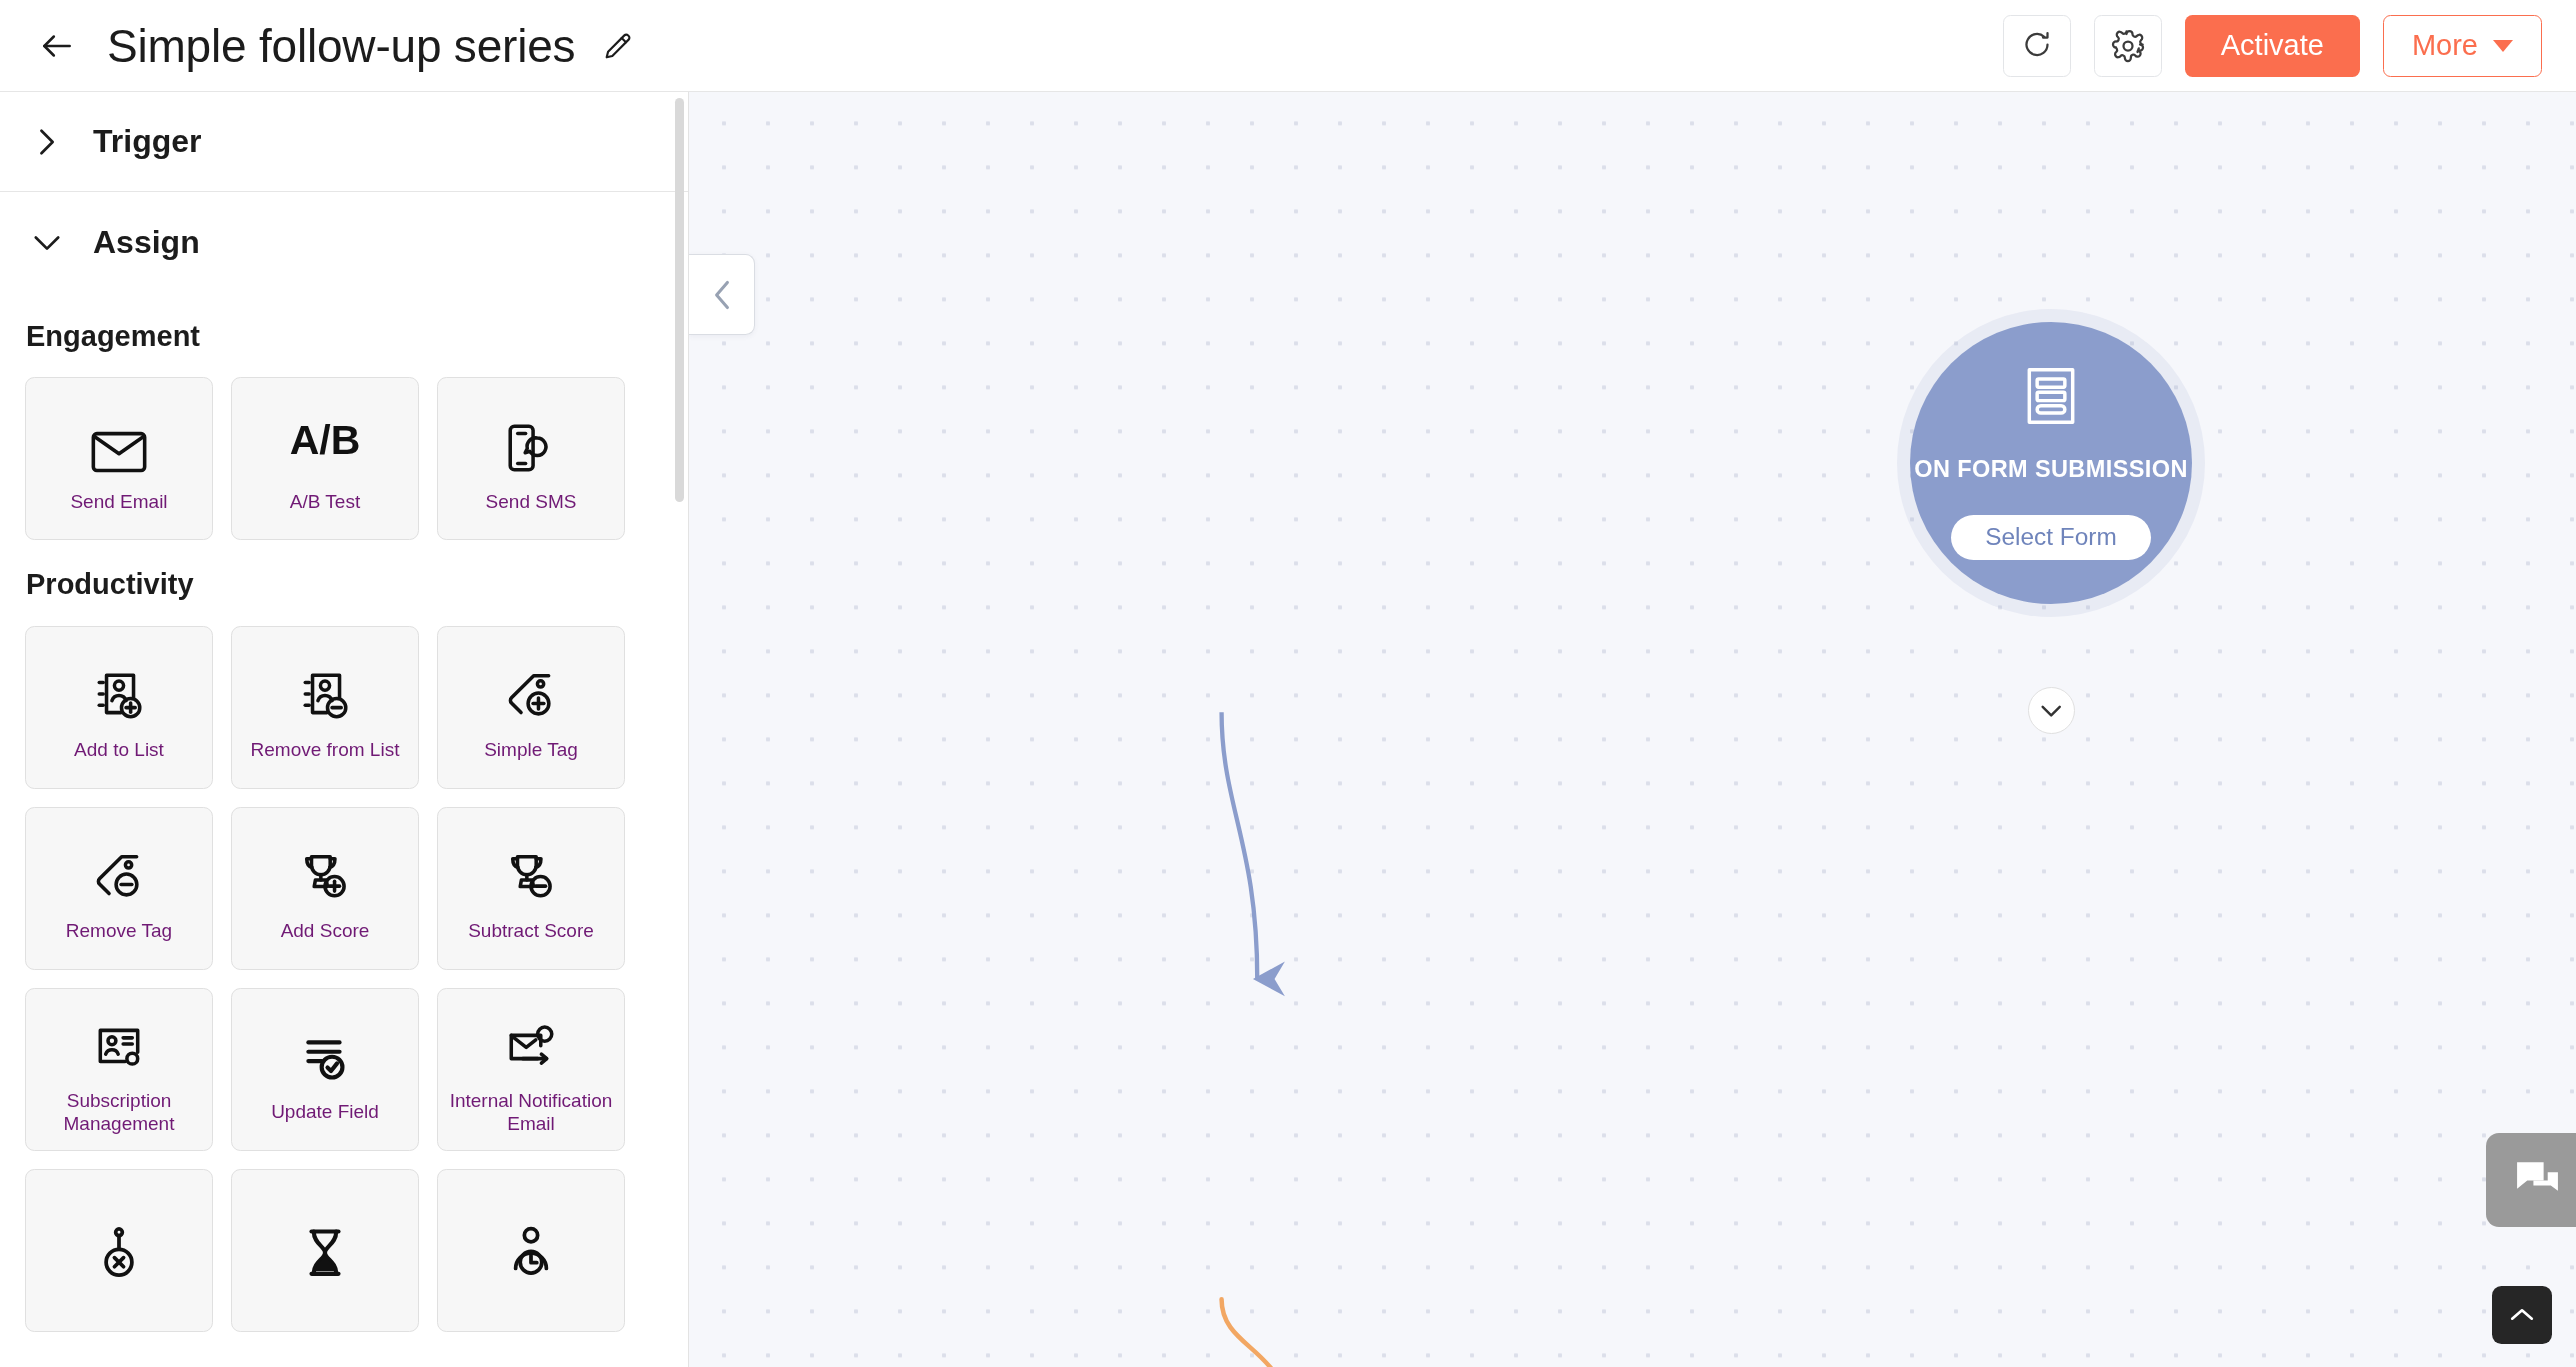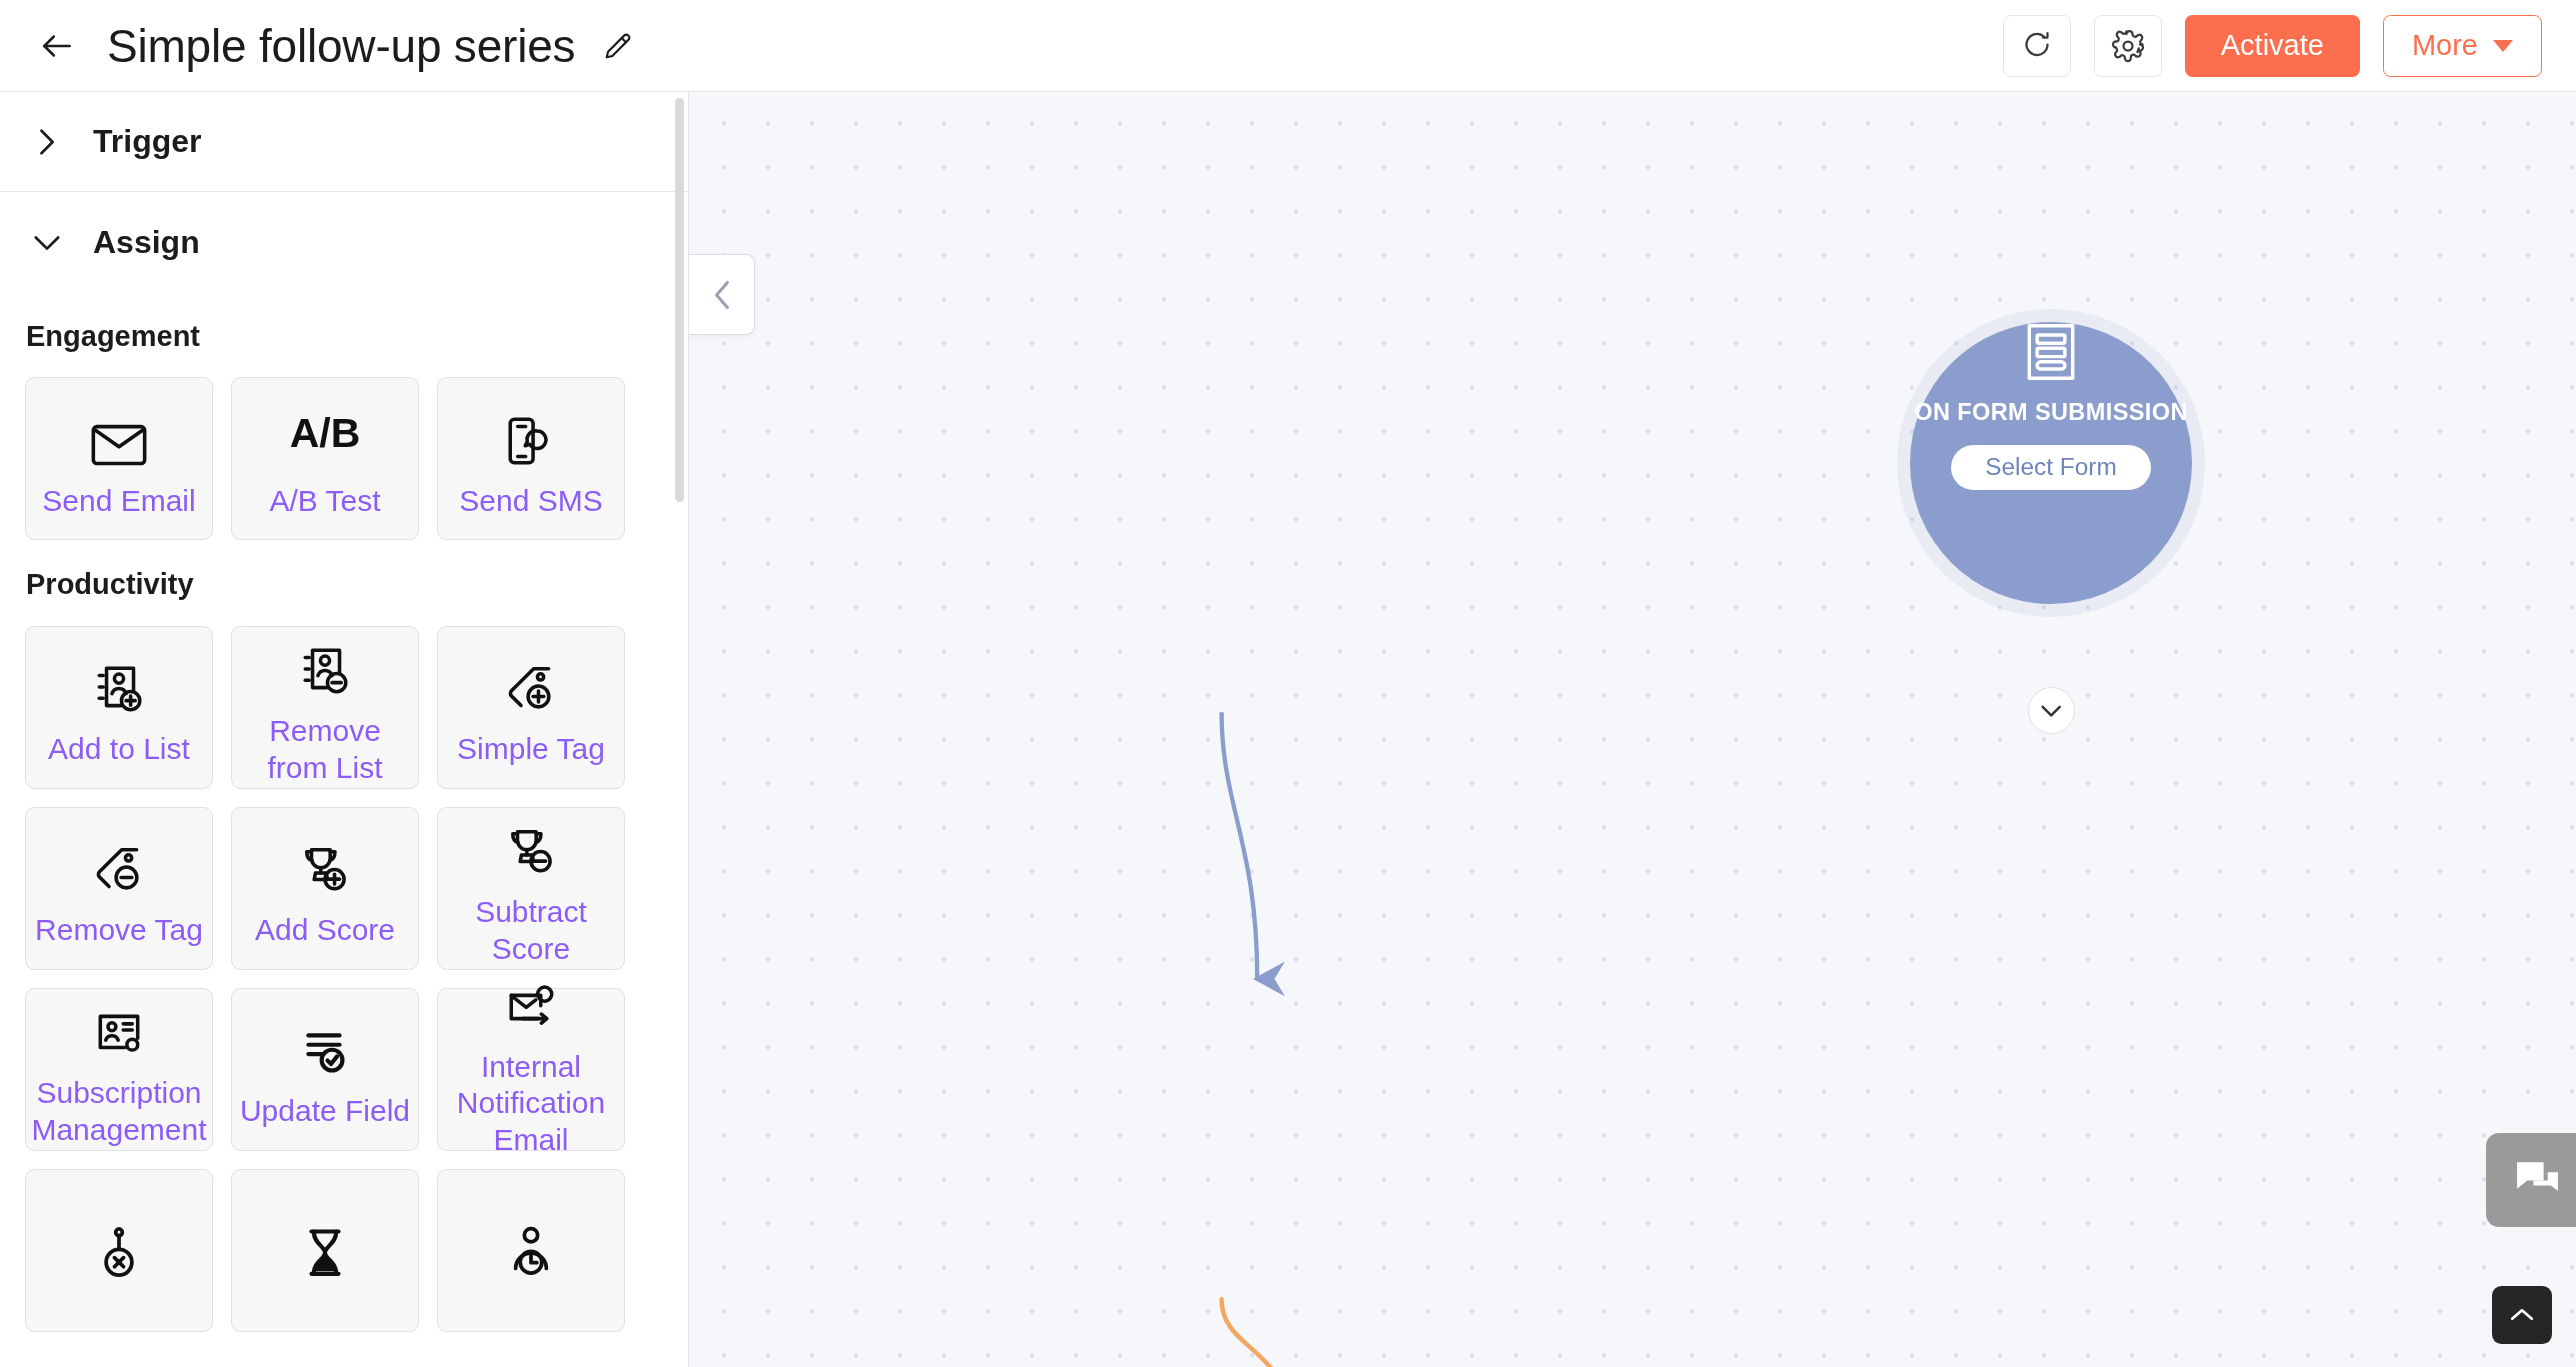--- a/index.html
+++ b/index.html
@@ -103,21 +103,21 @@
     background: #f7f7f7;
     border: 1.9px solid #e0e0e0; border-radius: 9.4px;
     display: flex; flex-direction: column;
     align-items: center; justify-content: center;
     cursor: pointer;
   }
   .card-icon {
     height: 70px; display: flex; align-items: flex-end; justify-content: center;
   }
   .card-label {
-    margin-top: 15px; font-size: 30px; color: #8b5cf6;
+    margin-top: 15px; font-size: 19px; color: #701a75;
     text-align: center; line-height: 1.22; width: 178px;
   }
   .ab-text { font-size: 41px; font-weight: bold; color: #111; line-height: 70px; }
 
   .sb-scrollbar {
     position: absolute; right: 3.8px; top: 5.6px;
     width: 9.4px; height: 404px;
     background: #d9d9d9; border-radius: 5.6px;
   }
 
@@ -145,23 +145,24 @@
 
   .edge-svg { position: absolute; left: 0; top: 0; width: 1887px; height: 1276px; pointer-events: none; }
 
   
   .node-trigger {
     position: absolute; left: 1221px; top: 230px;
     width: 282px; height: 282px;
     border-radius: 50%;
     background: #8b9dcc;
     display: flex; flex-direction: column;
-    align-items: center; 
+    align-items: center; justify-content: center;
     cursor: pointer; z-index: 10;
     box-shadow: 0 0 0 13px rgba(139,157,204,0.13);
+    gap: 13px;
   }
   .node-trigger-title {
     margin-top: 13px;
     color: #fff; font-size: 23.5px; font-weight: bold;
     text-align: center; line-height: 1.26; letter-spacing: 0.4px;
   }
   .pill-white {
     margin-top: 17px;
     background: #fff; border-radius: 28px;
     padding: 8.5px 34px; font-size: 24.4px; color: #6f84bb;

